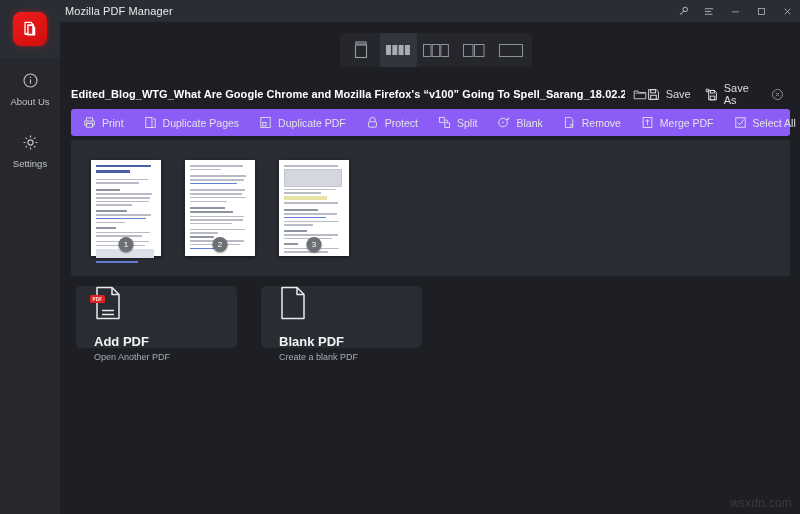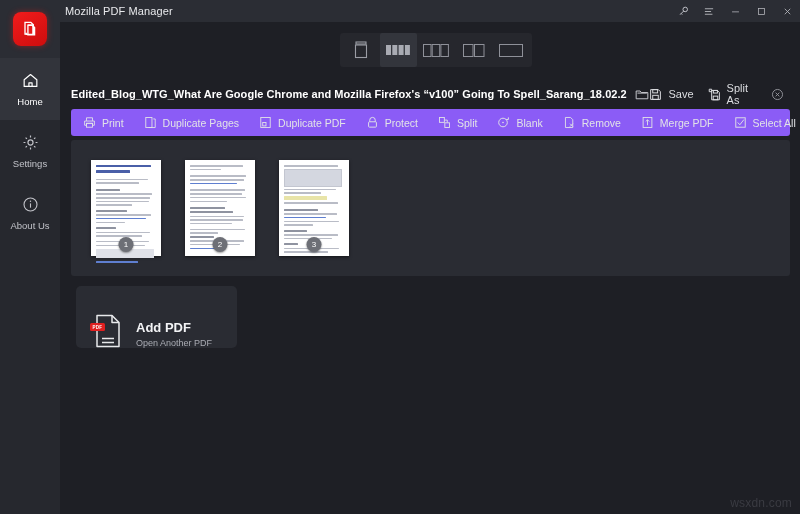--- a/index.html
+++ b/index.html
@@ -125,21 +125,21 @@
   .ln.blk{ background:#8f93a0; height:2px; }
   .ln.lnk{ background:#5f7fd0; }
   .ln.yel{ background:#e8e4a8; height:4px; }
   .ln.box{ background:#dfe1e8; height:9px; margin:3px 0; }
   .ln.img{ background:#d4d7e0; height:18px; margin:2px 0; border:1px solid #c3c6d0; }
 
   
   .cards{ position:absolute; left:76px; top:286px; display:flex; gap:24px; }
   .card{
     width:161px; height:62px; background:#2a2c33; border-radius:5px;
-    display:flex; align-items:flex-end; padding-left:18px; gap:14px;
+    display:flex; align-items:flex-start; padding-left:18px; gap:14px;flex-direction:column;
   }
   .card-txt .ct-title{ font-size:13px; font-weight:bold; color:#f2f3f5; line-height:1.25; }
   .card-txt .ct-sub{ font-size:9px; color:#a9abb3; margin-top:2px; }
   .pdf-badge{
     position:absolute; left:-4px; top:9px; background:#e02020; color:#fff;
     font-size:4.5px; font-weight:bold; padding:1.5px 2.5px; border-radius:1.5px;
     letter-spacing:.2px;
   }
   .doc-ico{ position:relative; width:28px; height:34px; }
 
@@ -193,47 +193,38 @@
     <div class="logo">
       <svg width="20" height="20" viewBox="0 0 24 24" fill="none" stroke="#ffffff" stroke-width="1.6">
         <path d="M6 4 h7 l3 3 v11 h-10 z" fill="none"></path>
         <path d="M9.5 7.5 h6 v11 h-8 v-2" fill="#e41b1b"></path>
         <path d="M9.5 7.5 h5.2 l2.8 2.8 v8.7 h-8 v-11.5 z"></path>
       </svg>
     </div>
   </div>
 
   <div class="sidebar">
-    <div class="side-item active">
-      <span>
-        <svg width="19" height="19" viewBox="0 0 24 24" fill="none" stroke="currentColor" stroke-width="1.5" stroke-linejoin="round">
-          <path d="M4 11 L12 4.5 L20 11 V19.5 H4 Z"></path>
-          <path d="M10 19.5 v-4.5 h4 v4.5"></path>
-        </svg>
-      </span>
-      <span class="si-label">Home</span>
-    </div>
-    <div class="side-item">
-      <span>
-        <svg width="19" height="19" viewBox="0 0 24 24" fill="none" stroke="currentColor" stroke-width="1.5">
-          <circle cx="12" cy="12" r="3.2"></circle>
-          <path d="M12 3.2v2.4M12 18.4v2.4M3.2 12h2.4M18.4 12h2.4M5.8 5.8l1.7 1.7M16.5 16.5l1.7 1.7M18.2 5.8l-1.7 1.7M7.5 16.5l-1.7 1.7"></path>
-        </svg>
-      </span>
-      <span class="si-label">Settings</span>
-    </div>
     <div class="side-item">
       <span>
         <svg width="19" height="19" viewBox="0 0 24 24" fill="none" stroke="currentColor" stroke-width="1.4">
           <circle cx="12" cy="12" r="8.2"></circle>
           <path d="M12 10.6v5.4"></path>
           <circle cx="12" cy="7.9" r=".9" fill="currentColor" stroke="none"></circle>
         </svg>
       </span>
       <span class="si-label">About Us</span>
+    </div>
+    <div class="side-item">
+      <span>
+        <svg width="19" height="19" viewBox="0 0 24 24" fill="none" stroke="currentColor" stroke-width="1.5">
+          <circle cx="12" cy="12" r="3.2"></circle>
+          <path d="M12 3.2v2.4M12 18.4v2.4M3.2 12h2.4M18.4 12h2.4M5.8 5.8l1.7 1.7M16.5 16.5l1.7 1.7M18.2 5.8l-1.7 1.7M7.5 16.5l-1.7 1.7"></path>
+        </svg>
+      </span>
+      <span class="si-label">Settings</span>
     </div>
   </div>
 
   <div class="viewbar">
     <div class="vm">
       <svg class="vm-icon" width="14" height="18" viewBox="0 0 14 18" fill="none" stroke="#9b9da5" stroke-width="1.1">
         <rect x="2" y="1" width="10" height="2"></rect>
         <rect x="1.5" y="4" width="11" height="12.5"></rect>
       </svg>
     </div>
@@ -287,21 +278,21 @@
       </div>
       <div class="fbtn">
         <span>
           <svg width="13" height="13" viewBox="0 0 16 16" fill="none" stroke="#dcdde1" stroke-width="1.2">
             <path d="M1.5 1.5h3v3h-3z"></path>
             <path d="M4.5 3h7L14 5.5V14.5H4.5z"></path>
             <rect x="6.6" y="3" width="5" height="3.2"></rect>
             <rect x="6.4" y="10" width="5.6" height="4.5"></rect>
           </svg>
         </span>
-        <span>Split As</span>
+        <span>Save As</span>
       </div>
       <div class="close-x">
         <svg width="13" height="13" viewBox="0 0 16 16" fill="none" stroke="currentColor" stroke-width="1.1">
           <circle cx="8" cy="8" r="6.2"></circle>
           <path d="M5.7 5.7l4.6 4.6M10.3 5.7l-4.6 4.6"></path>
         </svg>
       </div>
     </div>
   </div>
 
@@ -502,17 +493,29 @@
           <path d="M8 24.5h12M8 28.5h12"></path>
         </svg>
         <span class="pdf-badge">PDF</span>
       </div>
       <div class="card-txt">
         <div class="ct-title">Add PDF</div>
         <div class="ct-sub">Open Another PDF</div>
       </div>
     </div>
 
+    <div class="card">
+      <div class="doc-ico">
+        <svg width="28" height="34" viewBox="0 0 28 34" fill="none" stroke="#e8e9ec" stroke-width="1.5" stroke-linejoin="round">
+          <path d="M3 1.5h15L25 8.5V32.5H3z"></path>
+          <path d="M18 1.5V8.5h7"></path>
+        </svg>
+      </div>
+      <div class="card-txt">
+        <div class="ct-title">Blank PDF</div>
+        <div class="ct-sub">Create a blank PDF</div>
+      </div>
+    </div>
   </div>
 
   <div class="watermark">wsxdn.com</div>
 
 </div>
 
 </body></html>

